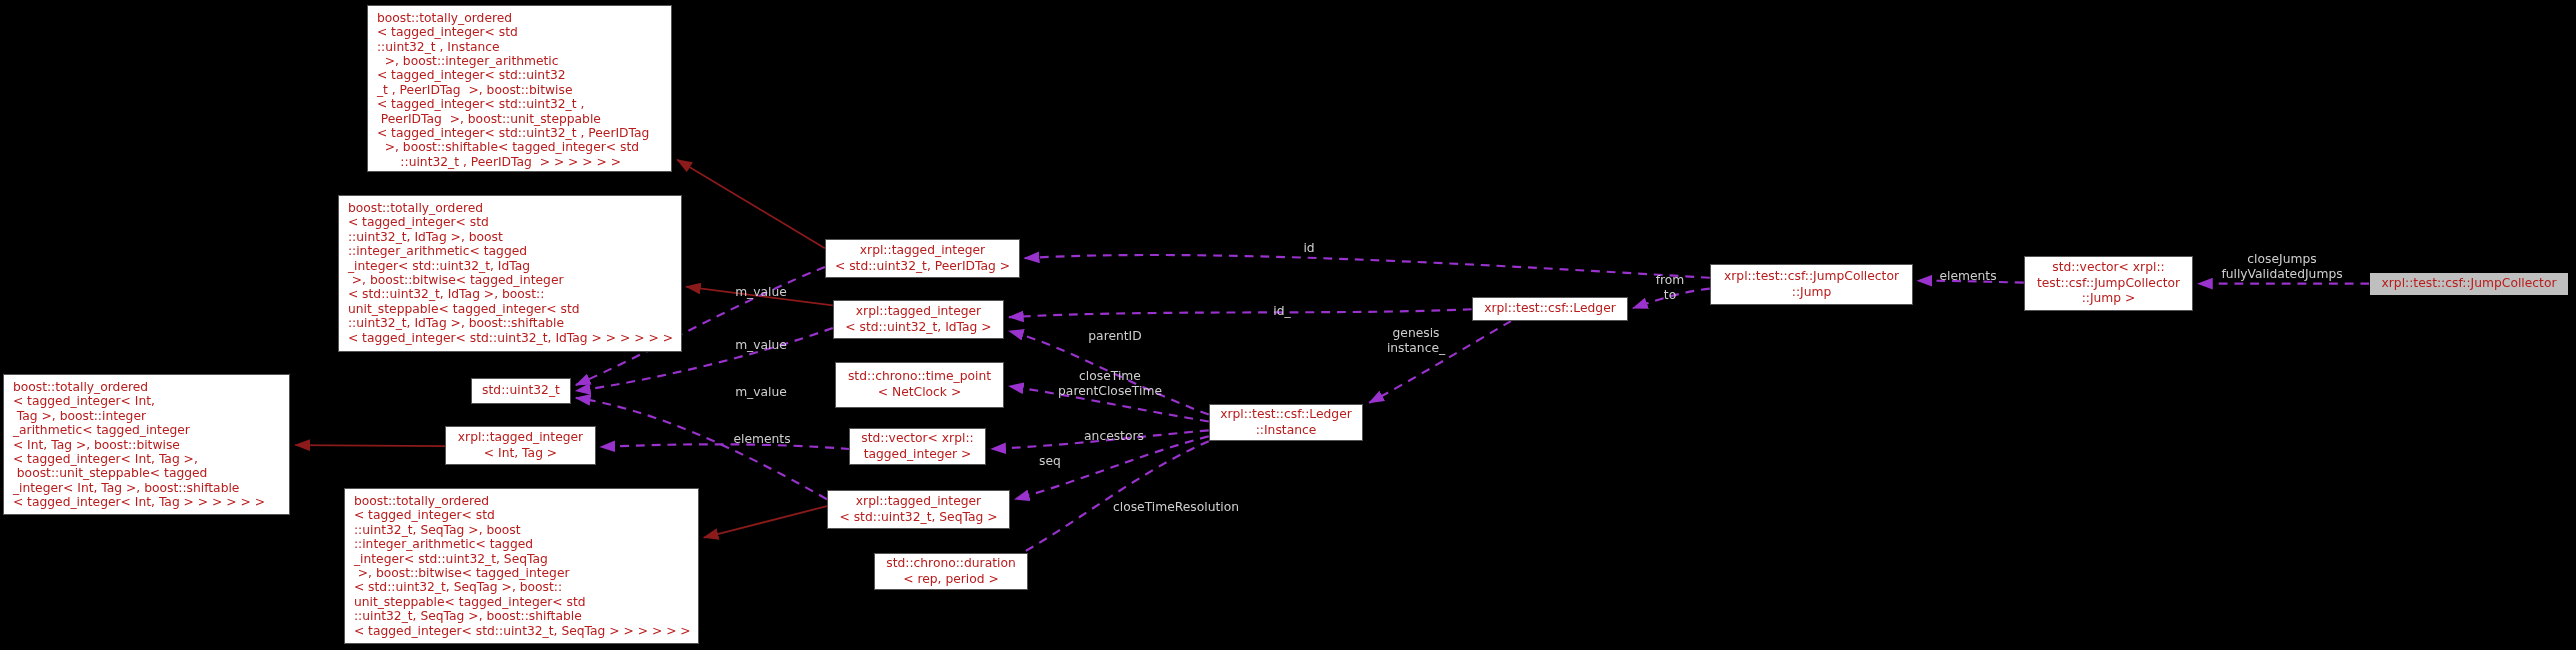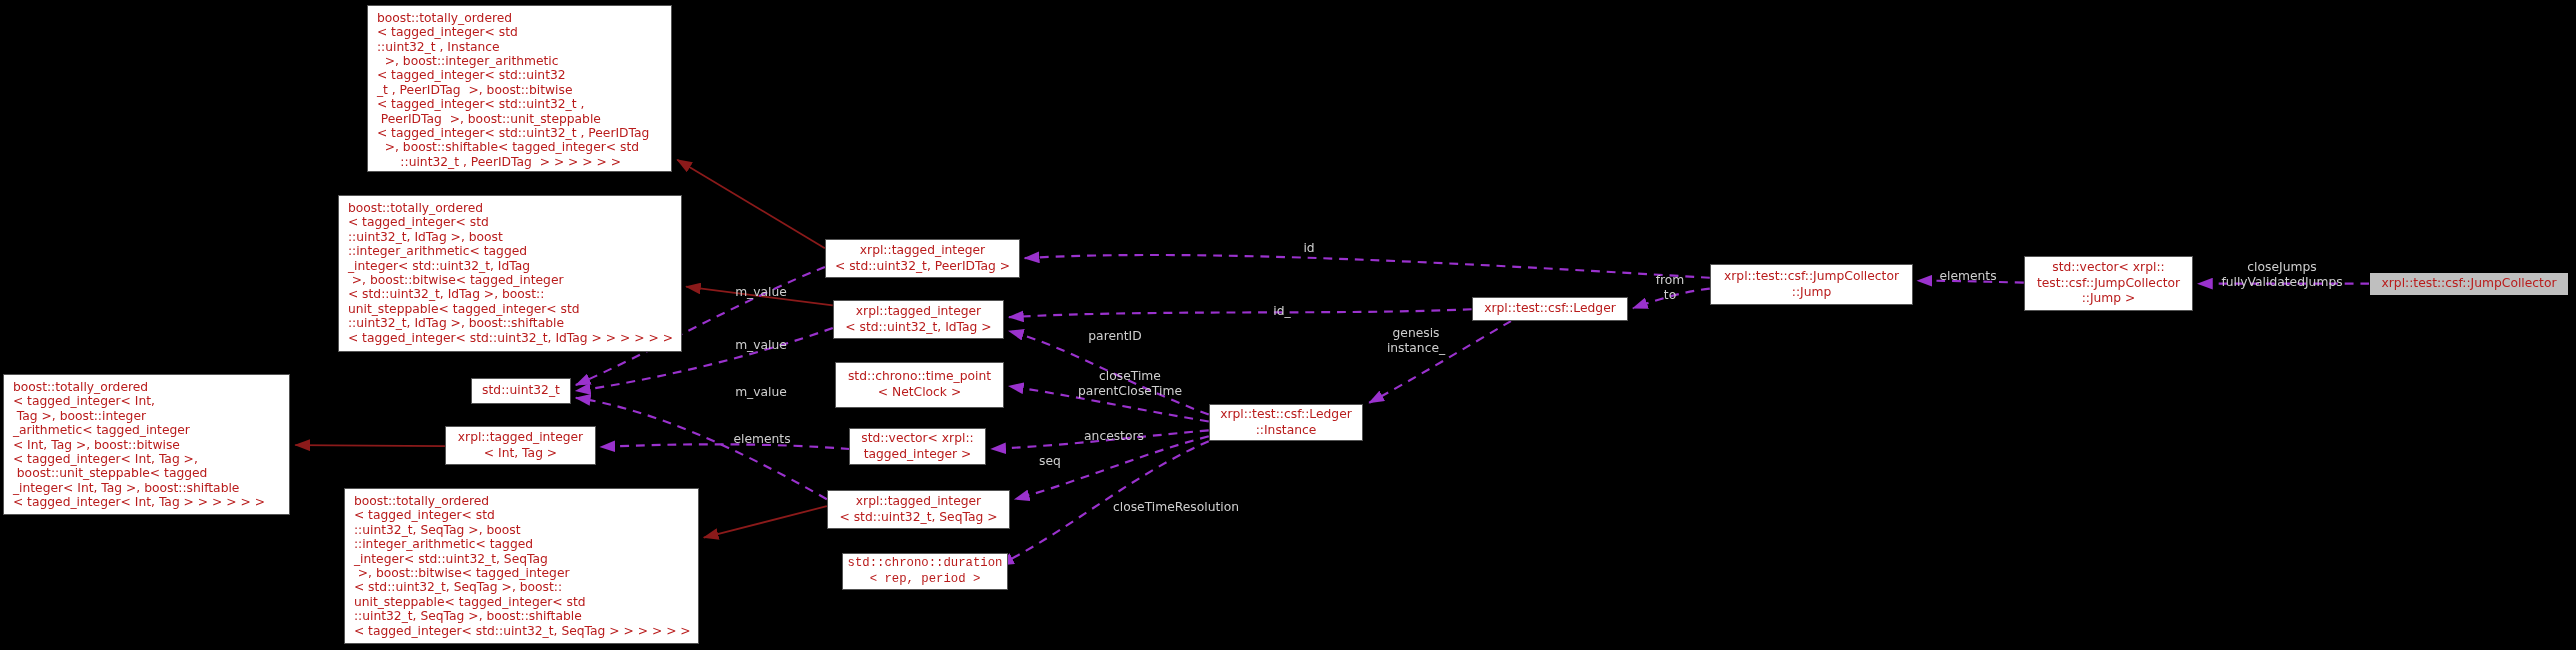--- a/index.html
+++ b/index.html
@@ -136,21 +136,21 @@
   <div class="node" style="left:849px;top:428px;width:137px;height:37px;">
     <div>std::vector&lt; xrpl::</div>
     <div>tagged_integer &gt;</div>
   </div>
 
   <div class="node" style="left:827px;top:490px;width:183px;height:39px;">
     <div>xrpl::tagged_integer</div>
     <div>&lt; std::uint32_t, SeqTag &gt;</div>
   </div>
 
-  <div class="node" style="left:842px;top:553px;width:166px;height:37px;font-family:Liberation Mono, monospace;">
+  <div class="node" style="left:874px;top:553px;width:154px;height:37px;">
     <div>std::chrono::duration</div>
     <div>&lt; rep, period &gt;</div>
   </div>
 
   <div class="node" style="left:1209px;top:404px;width:154px;height:37px;">
     <div>xrpl::test::csf::Ledger</div>
     <div>::Instance</div>
   </div>
 
   <div class="node" style="left:1472px;top:297px;width:156px;height:23.6px;">
@@ -172,35 +172,35 @@
     <div>xrpl::test::csf::JumpCollector</div>
   </div>
 
   <div class="elabel" style="left:761px;top:292px;">m_value</div>
   <div class="elabel" style="left:761px;top:345px;">m_value</div>
   <div class="elabel" style="left:761px;top:392px;">m_value</div>
   <div class="elabel" style="left:762px;top:439px;">elements</div>
   <div class="elabel" style="left:1309px;top:248px;">id</div>
   <div class="elabel" style="left:1282px;top:299px;margin-top:12px;">id_</div>
   <div class="elabel" style="left:1115px;top:336px;">parentID</div>
-  <div class="elabel" style="left:1110px;top:384px;margin-left:20px;">
+  <div class="elabel" style="left:1110px;top:384px;">
     <div>closeTime</div>
     <div>parentCloseTime</div>
   </div>
   <div class="elabel" style="left:1114px;top:436px;">ancestors</div>
   <div class="elabel" style="left:1050px;top:461px;">seq</div>
   <div class="elabel" style="left:1176px;top:507px;">closeTimeResolution</div>
   <div class="elabel" style="left:1416px;top:341px;">
     <div>genesis</div>
     <div>instance_</div>
   </div>
   <div class="elabel" style="left:1670px;top:288px;">
     <div>from</div>
     <div>to</div>
   </div>
   <div class="elabel" style="left:1968px;top:276px;">elements</div>
-  <div class="elabel" style="left:2282px;top:275px;">
+  <div class="elabel" style="left:2282px;top:267px;">
     <div>closeJumps</div>
     <div>fullyValidatedJumps</div>
   </div>
 
 </div>
 
 
 </body></html>

